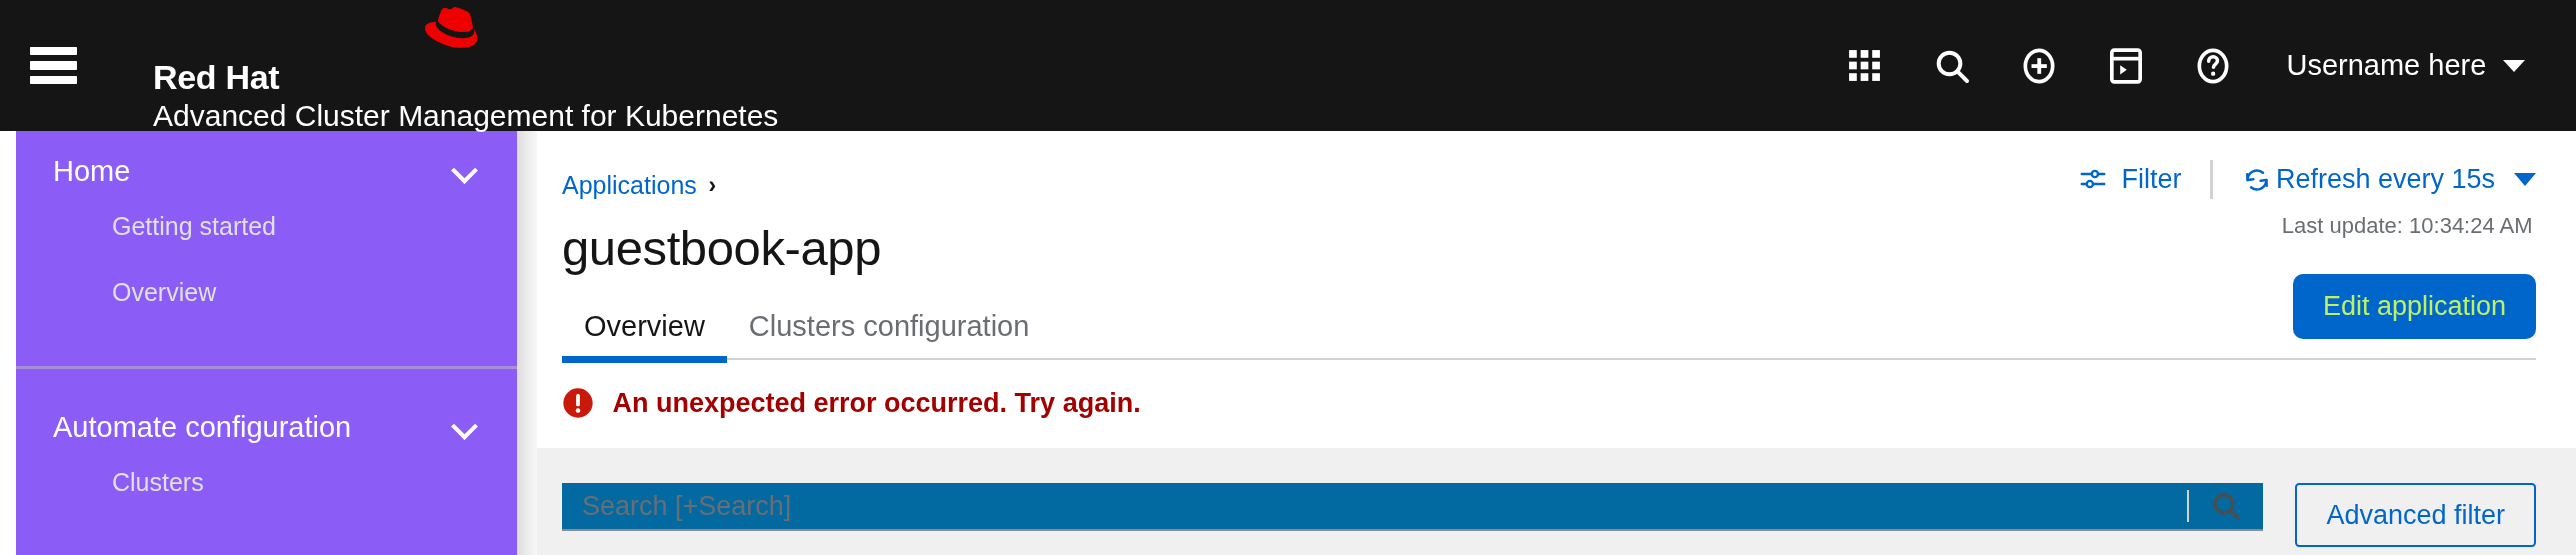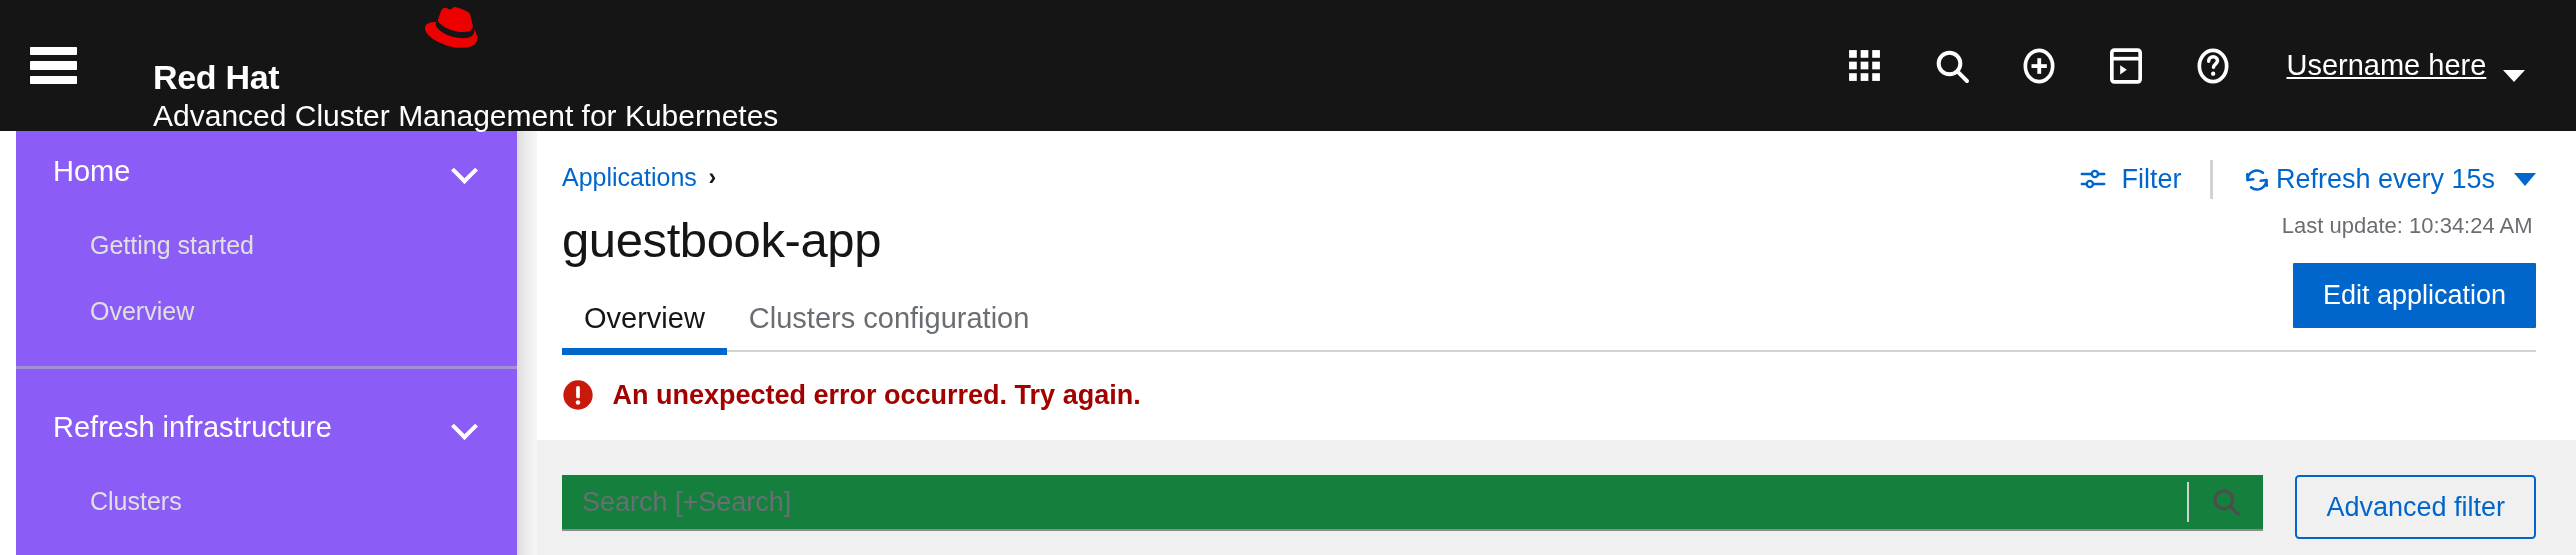--- a/index.html
+++ b/index.html
@@ -45,23 +45,23 @@
   .masthead-tools {
     display: flex; align-items: center; margin-right: 44px; gap: 0;
   }
   .tool-btn {
     width: 87px; height: 87px;
     display: flex; align-items: center; justify-content: center;
     cursor: pointer;
   }
   .tool-btn svg { display: block; }
   .username {
-    display: flex; align-items: flex-end; gap: 17px;
+    display: flex; align-items: center; gap: 17px;
     color: #ffffff; font-size: 29px; margin-left: 30px; margin-right: 6.7px;
-    cursor: pointer; white-space: nowrap; text-decoration: underline;
+    cursor: pointer; white-space: nowrap;
   }
   .caret-down {
     width: 0; height: 0;
     border-left: 11px solid transparent;
     border-right: 11px solid transparent;
     border-top: 12.6px solid #ffffff;
     display: inline-block;
   }
 
   
@@ -91,22 +91,22 @@
     content: "";
     position: absolute;
     left: 1.7px; top: 1.7px;
     width: 15px; height: 15px;
     border-right: 4.2px solid #ffffff;
     border-bottom: 4.2px solid #ffffff;
     transform: rotate(45deg);
   }
   .nav-sub {
     height: 66px;
-    display: flex; align-items: center;
-    padding-left: 74px;
+    display: flex; 
+    padding-left: 96px;
     color: #e0e0e0; font-size: 25px;
     cursor: pointer;
   }
   .nav-divider {
     height: 2.5px; background: #b8bbbe; opacity: 0.55;
     margin: 22px 0 0 0;
   }
   .nav-gap { height: 18.5px; }
 
   
@@ -131,21 +131,21 @@
     border-radius: 1.7px;
     opacity: 0.0;
   }
 
   .page-head {
     background: #ffffff;
     padding: 0 0 0 0;
     position: relative;
   }
 
-  .head-inner { padding: 0 40px 0 45px; position: relative; }
+  .head-inner { padding: 8px 40px 0 45px; position: relative; }
 
   .breadcrumb {
     display: flex; align-items: center; gap: 11.8px;
     padding-top: 32px;
     font-size: 25px;
   }
   .breadcrumb a { color: #0066cc; text-decoration: none; cursor: pointer; }
   .breadcrumb .bc-sep { color: #151515; font-size: 23px; font-weight: bold; }
 
   .page-title {
@@ -202,23 +202,23 @@
     border-left: 11.8px solid transparent;
     border-right: 11.8px solid transparent;
     border-top: 13.5px solid #0066cc;
     margin-left: 15px;
   }
   .last-update {
     color: #6a6e73; font-size: 22px; margin-top: 13.5px; margin-right: 3.4px;
   }
 
   .edit-app-btn {
-    position: absolute; right: 40px; top: 132px;
-    background: #0066cc; color: #ffffff;
-    border: none; border-radius: 1px;
+    position: absolute; right: 40px; top: 143px;
+    background: #0066cc; color: #bef264;
+    border: none; border-radius: 10px;
     font-size: 27px; font-family: inherit;
     padding: 17px 30px;
     cursor: pointer;
     white-space: nowrap;
   }
 
   
   .error-bar {
     background: #ffffff;
     display: flex; align-items: center; gap: 18.5px;
@@ -232,23 +232,23 @@
   
   .filter-band {
     background: #f0f0f0;
     flex: 1 1 auto;
     padding: 35px 40px 0 45px;
     display: flex; align-items: flex-start; gap: 32px;
   }
   .search-group {
     flex: 1 1 auto;
     display: flex; align-items: stretch;
-    background: #15803d;
+    background: #0369a1;
     border-bottom: 2.5px solid #8a8d90;
-    height: 56px;
+    height: 48px;
     max-width: 1800px;
   }
   .search-input {
     flex: 1 1 auto;
     border: none; outline: none;
     background: transparent;
     font-size: 27px; font-family: inherit;
     color: #151515;
     padding: 0 20px 0 20px;
   }
@@ -369,21 +369,21 @@
         <div class="nav-sub">
           <span>Overview</span>
         </div>
       </div>
 
       <div class="nav-divider"></div>
       <div class="nav-gap"></div>
 
       <div class="nav-group">
         <div class="nav-expandable">
-          <span>Refresh infrastructure</span>
+          <span>Automate configuration</span>
           <i class="nav-chevron"></i>
         </div>
         <div class="nav-sub">
           <span>Clusters</span>
         </div>
       </div>
     </nav>
 
     <main class="content">
 

